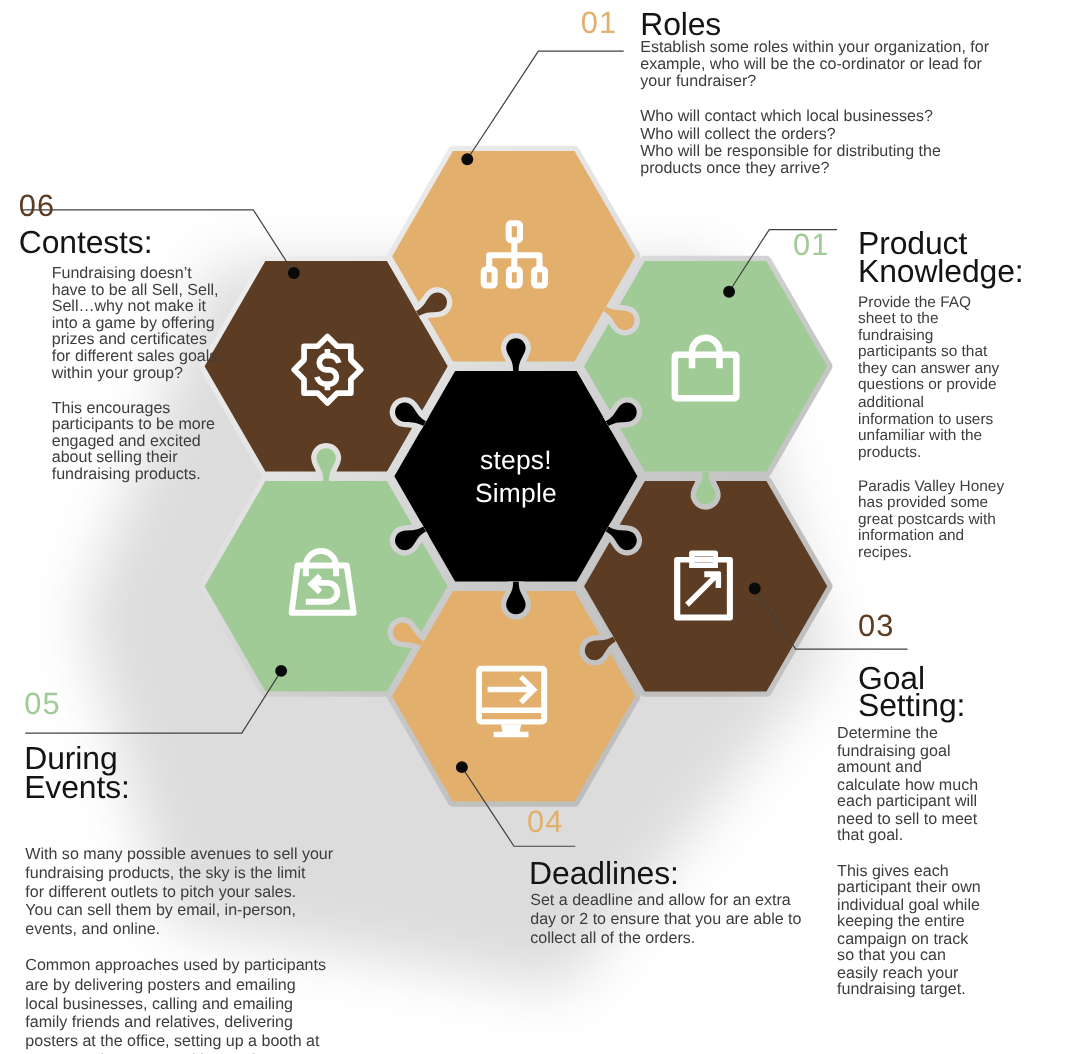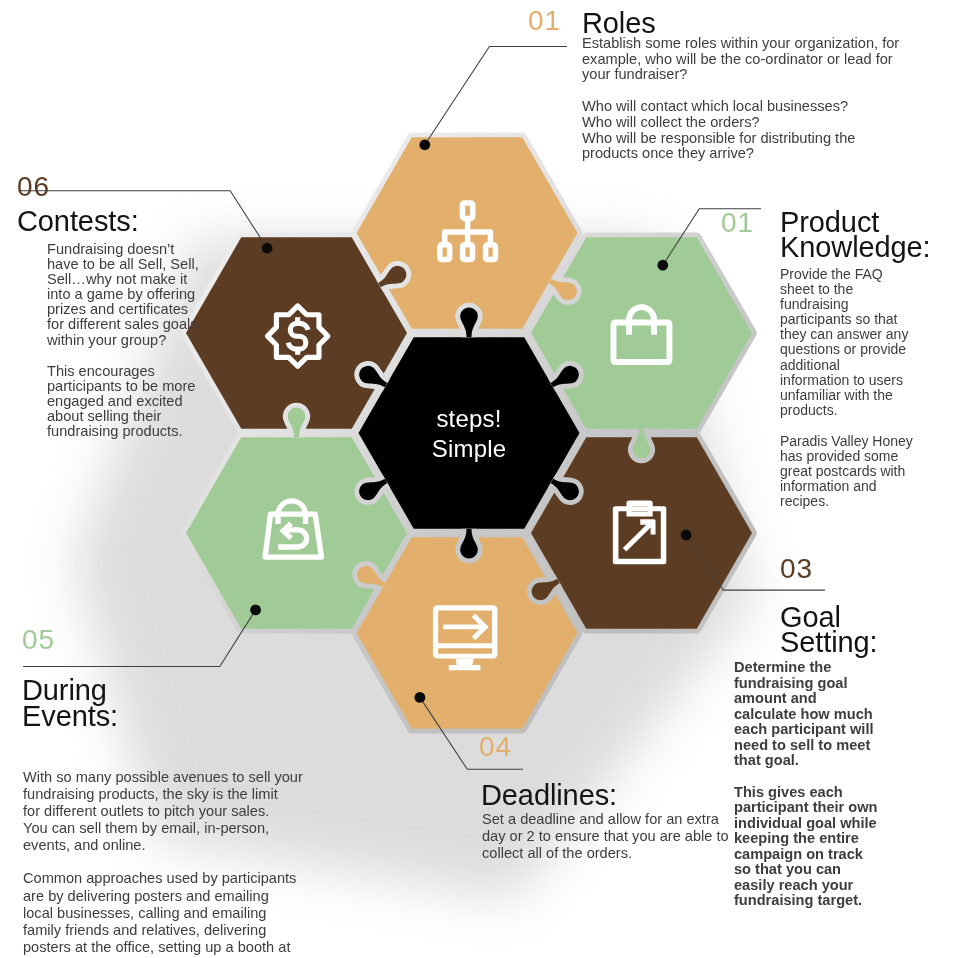--- a/index.html
+++ b/index.html
@@ -28,21 +28,21 @@
   #sec01 .body{left:582px;top:36px;width:330px;line-height:15.7px;}
 
   #sec02{left:0;top:0;}
   #sec02 .num{left:721px;top:208px;color:#A1CB96;}
   #sec02 .ttl{left:780px;top:210px;width:150px;line-height:25px;}
   #sec02 .body{left:780px;top:267px;width:133px;line-height:15.1px;font-size:14px;}
 
   #sec03{left:0;top:0;}
   #sec03 .num{left:780px;top:554px;color:#5C3C22;}
   #sec03 .ttl{left:780px;top:605px;width:150px;line-height:25px;}
-  #sec03 .body{left:734px;top:660px;width:140px;line-height:15.5px;font-weight:bold;}
+  #sec03 .body{left:761px;top:660px;width:140px;line-height:15.5px;}
 
   #sec04{left:0;top:0;}
   #sec04 .num{left:479px;top:732px;color:#E2AF6D;}
   #sec04 .ttl{left:481px;top:779px;}
   #sec04 .body{left:482px;top:811px;width:260px;line-height:17.1px;}
 
   #sec05{left:0;top:0;}
   #sec05 .num{left:22px;top:625px;color:#A1CB96;}
   #sec05 .ttl{left:22px;top:677px;width:140px;line-height:26px;}
   #sec05 .body{left:23px;top:736px;width:290px;line-height:17.1px;margin-top:33px;}

